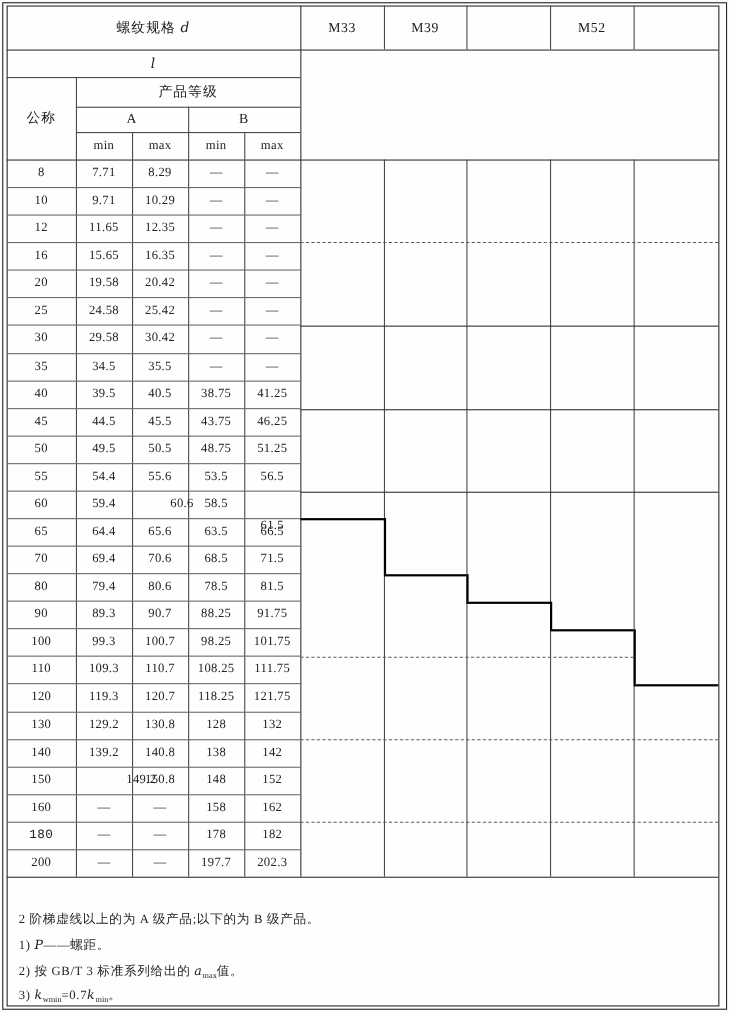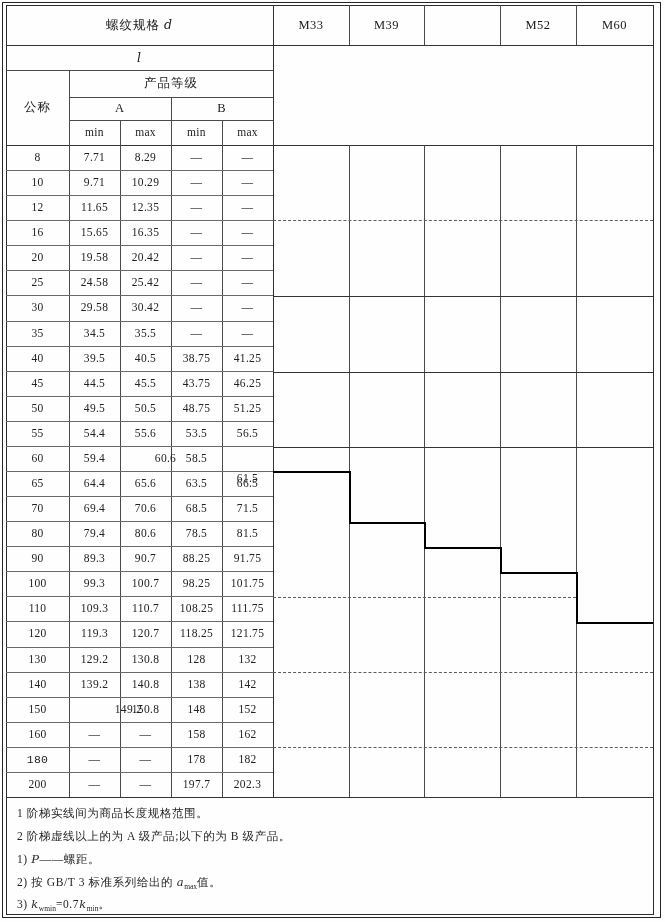--- a/index.html
+++ b/index.html
@@ -47,24 +47,22 @@
   <div class="cell hdr" style="left:69px;top:97px;width:102px;height:23px;line-height:23px;">A</div>
   <div class="cell hdr" style="left:171px;top:97px;width:102px;height:23px;line-height:23px;">B</div>
   <div class="cell" style="left:69px;top:120px;width:51px;height:25px;line-height:25px;">min</div>
   <div class="cell" style="left:120px;top:120px;width:51px;height:25px;line-height:25px;">max</div>
   <div class="cell" style="left:171px;top:120px;width:51px;height:25px;line-height:25px;">min</div>
   <div class="cell" style="left:222px;top:120px;width:51px;height:25px;line-height:25px;">max</div>
 
   <div class="cell hdr" style="left:273px;top:5px;width:76px;height:40px;line-height:40px;letter-spacing:0.5px;">M33</div>
   <div class="cell hdr" style="left:349px;top:5px;width:75px;height:40px;line-height:40px;letter-spacing:0.5px;">M39</div>
   <div class="cell hdr" style="left:500px;top:5px;width:76px;height:40px;line-height:40px;letter-spacing:0.5px;">M52</div>
-  <div class="cell hdr" style="left:576px;top:5px;width:77px;height:40px;line-height:40px;letter-spacing:0.5px;">M60</div>
 
   <div class="notes" style="top:797px;width:630px;height:118px;">
-    <div class="nline" style="top:6px;">1 阶梯实线间为商品长度规格范围。</div>
     <div class="nline" style="top:29px;">2 阶梯虚线以上的为 A 级产品;以下的为 B 级产品。</div>
     <div class="nline" style="top:52px;">
       <span>1) </span><span class="it">P</span><span>——螺距。</span>
     </div>
     <div class="nline" style="top:75px;">
       <span>2) 按 GB/T 3 标准系列给出的 </span><span class="it">a</span><sub>max</sub><span>值。</span>
     </div>
     <div class="nline" style="top:97px;">
       <span>3) </span><span class="it">k</span><sub>wmin</sub><span>=0.7</span><span class="it">k</span><sub>min</sub><span>。</span>
     </div>

